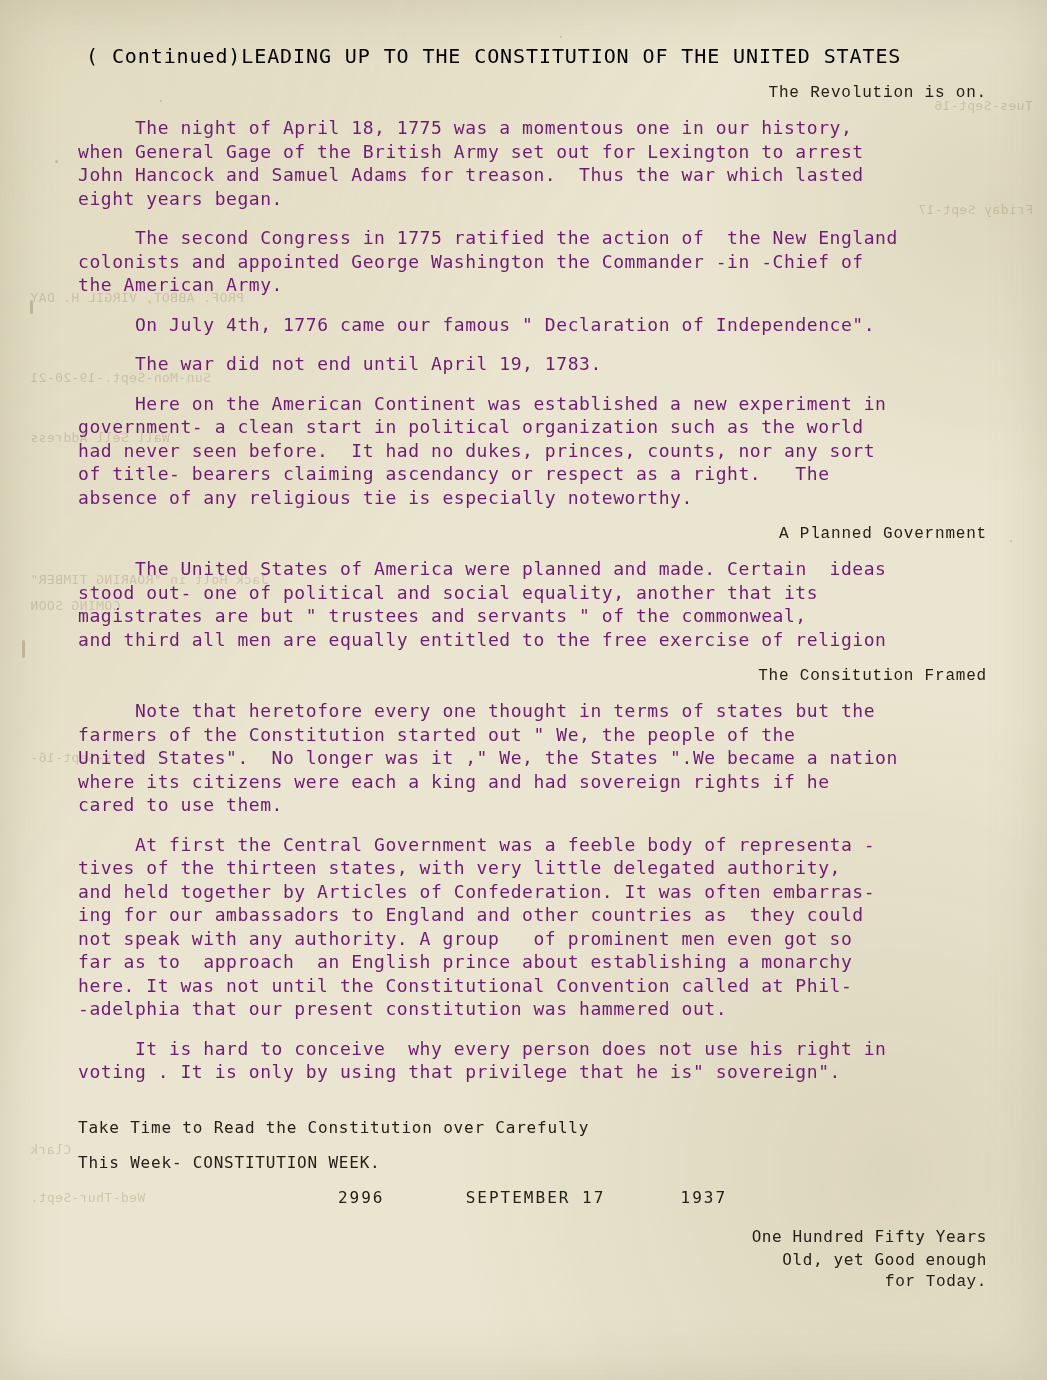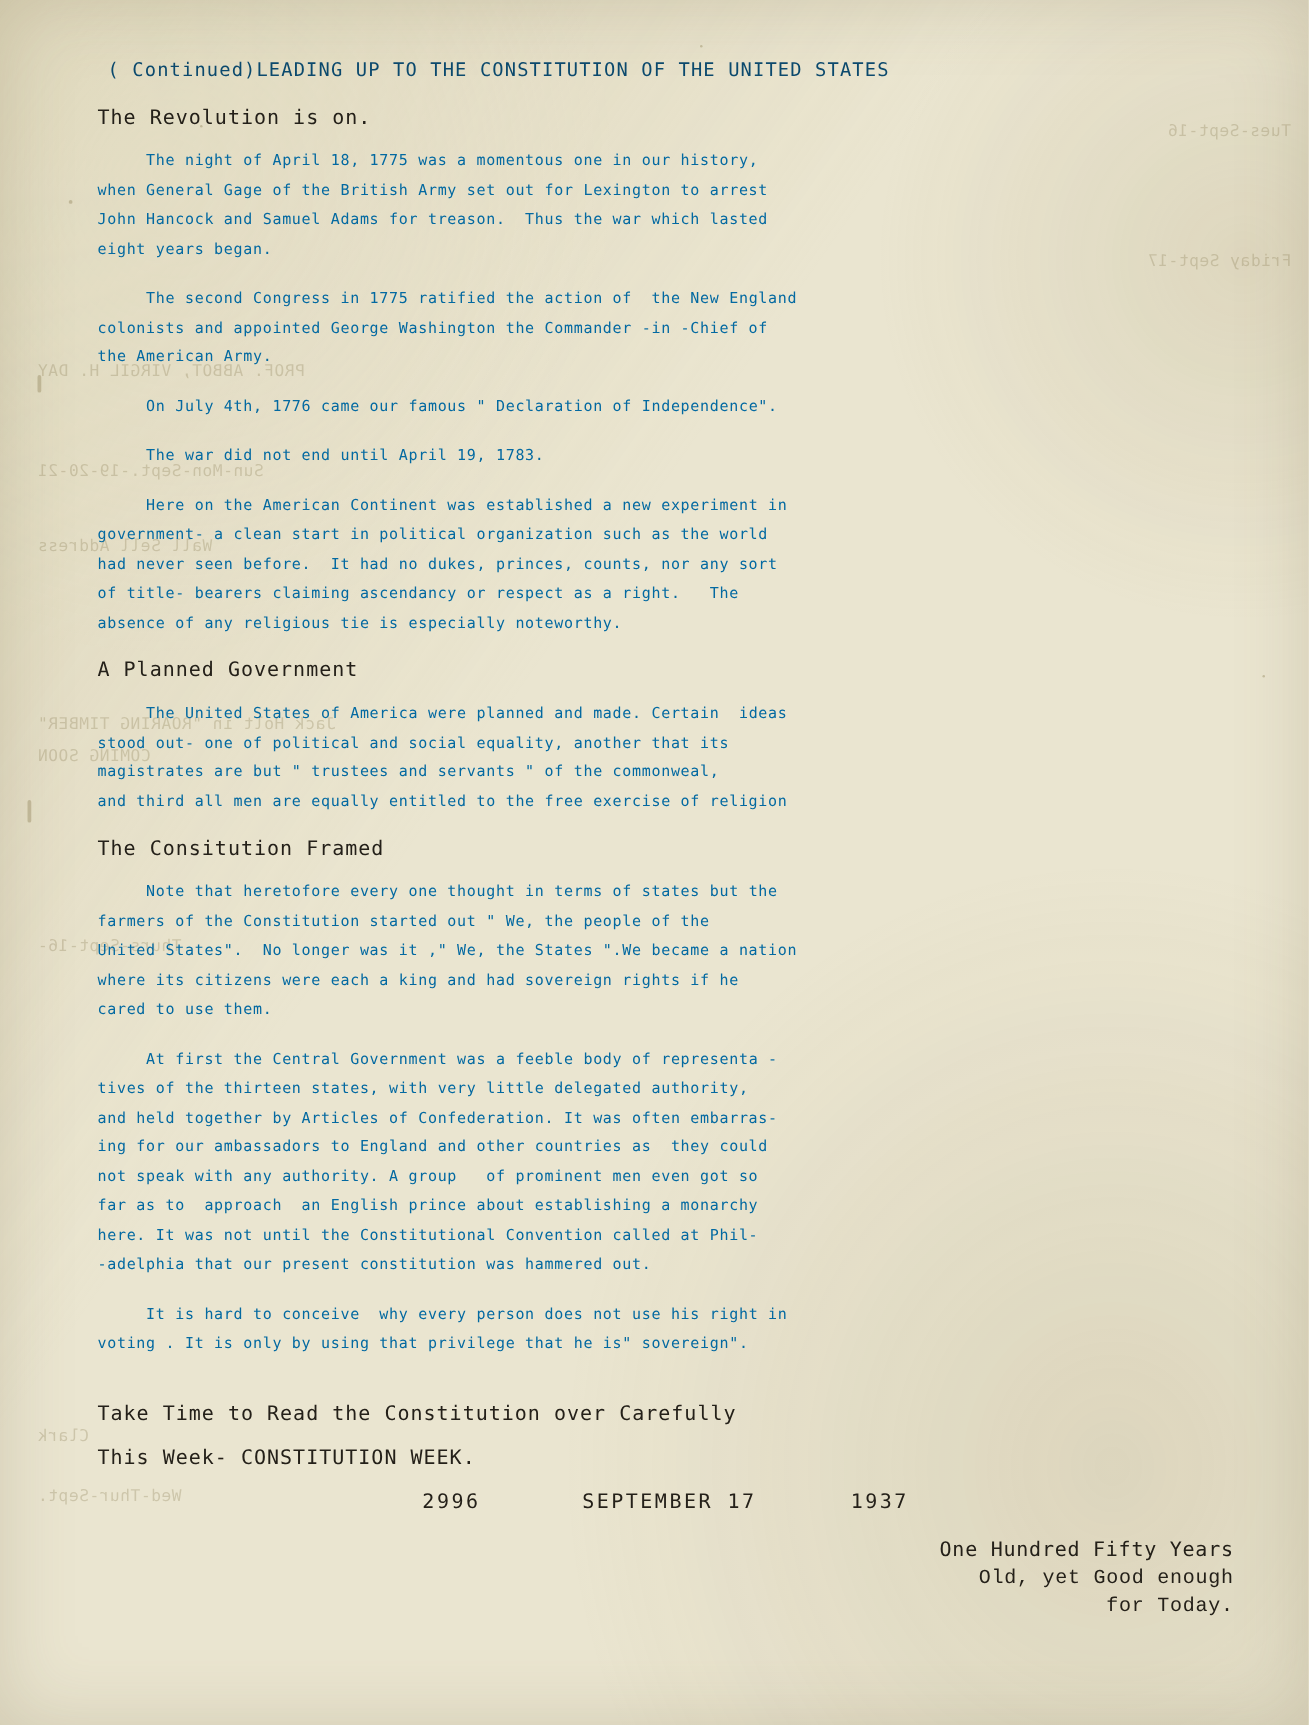--- a/index.html
+++ b/index.html
@@ -47,54 +47,55 @@
   .bleed.col-l { left: 30px; }
 
   .sheet {
     position: absolute;
     inset: 0;
     padding: 44px 60px 30px 78px;
     box-sizing: border-box;
   }
   .line, .para, .head, .center {
     white-space: pre-wrap;
-    font-size: 12px;
+    font-size: 18px;
     line-height: 23.5px;
     letter-spacing: .55px;
-    color: #0369a1;
+    color: #701a75;
   }
   .title {
-    font-size: 15px;
+    font-size: 20px;
     letter-spacing: .9px;
     line-height: 24px;
     white-space: pre;
     margin: 0 0 6px 8px;
-    color: #0c4a6e;
+    color: #000000;
   }
   .sub {
-    text-align: left;
+    text-align: right;
     margin: 16px 0 14px 0;
     letter-spacing: .8px;
+    font-family: Liberation Mono, monospace;
   }
   .para {
     margin: 0 0 16px 0;
     text-indent: 0;
   }
   .closing { margin-top: 34px; }
   .closing .l { margin-bottom: 16px; letter-spacing: .8px; }
   .years {
     text-align: center;
     letter-spacing: 2px;
     margin-bottom: 18px;
   }
   .years span { display: inline-block; }
   .tagline { text-align: right; line-height: 23px; }
   .tagline div { letter-spacing: .6px; }
   .t1 { margin-left: 6px; }
-  .t2 { margin-left: 10px; font-family: Liberation Mono, monospace; }
+  .t2 { margin-left: 10px; }
   .t3 { margin-left: 22px; font-family: Liberation Mono, monospace; }
   .edge-dark {
     position: absolute;
     inset: 0;
     pointer-events: none;
     box-shadow: inset 0 0 60px rgba(120,105,70,0.22);
   }
   .speck {
     position: absolute;
     background: #9b8f66;

